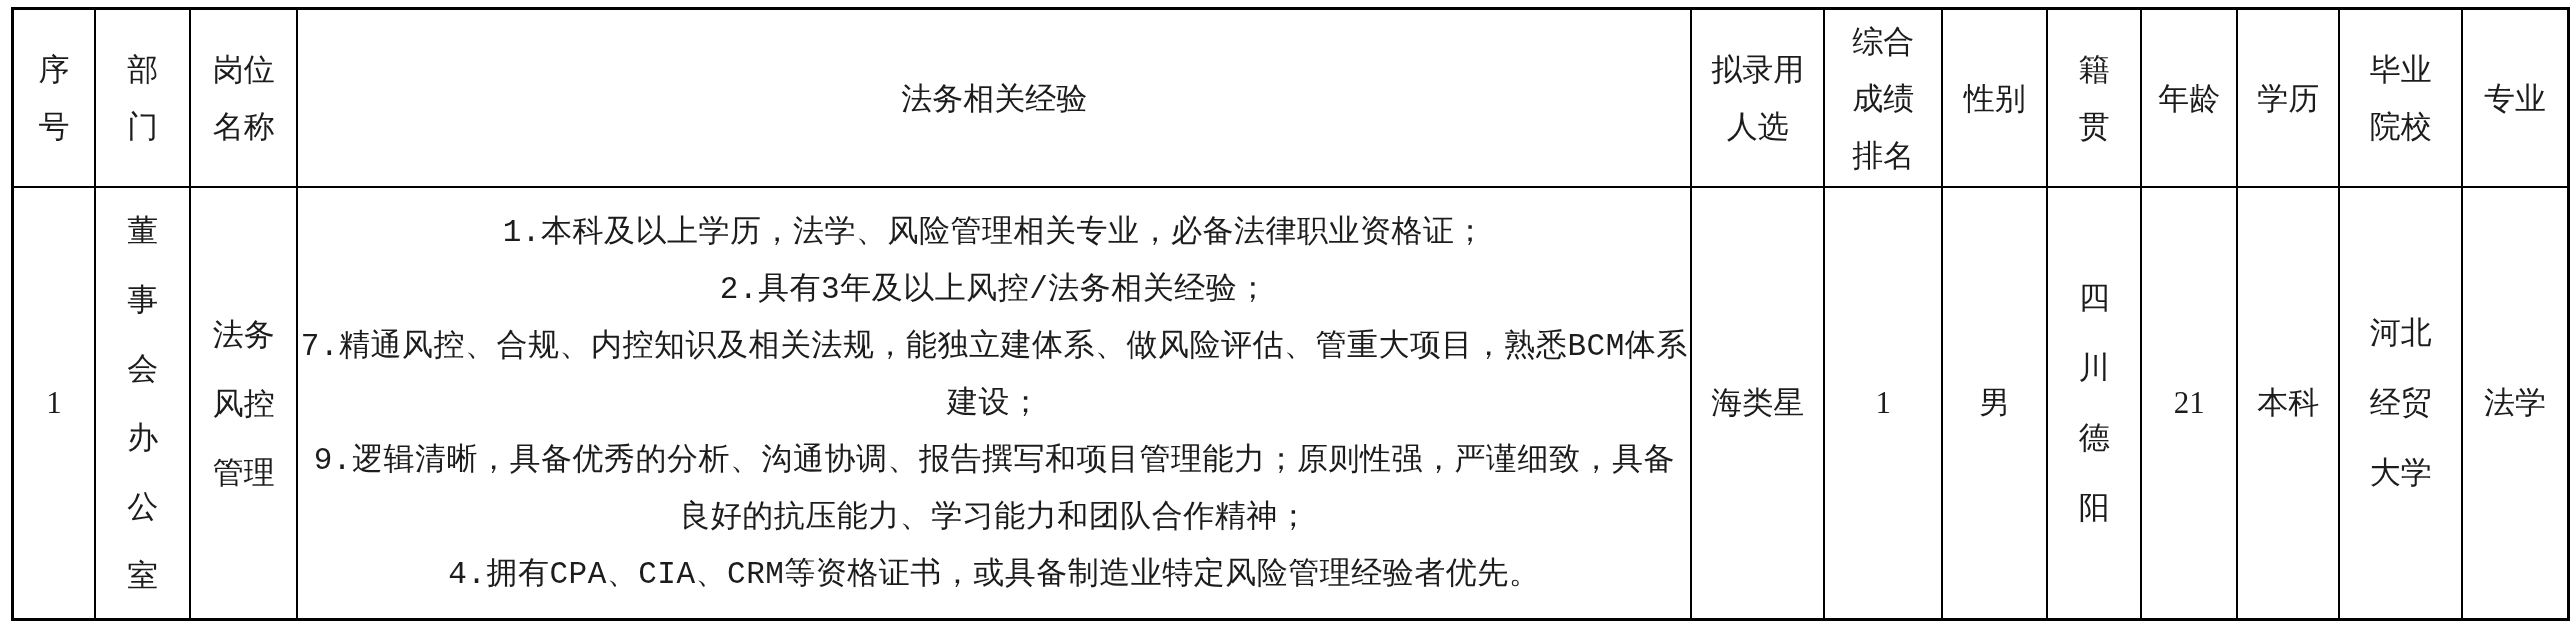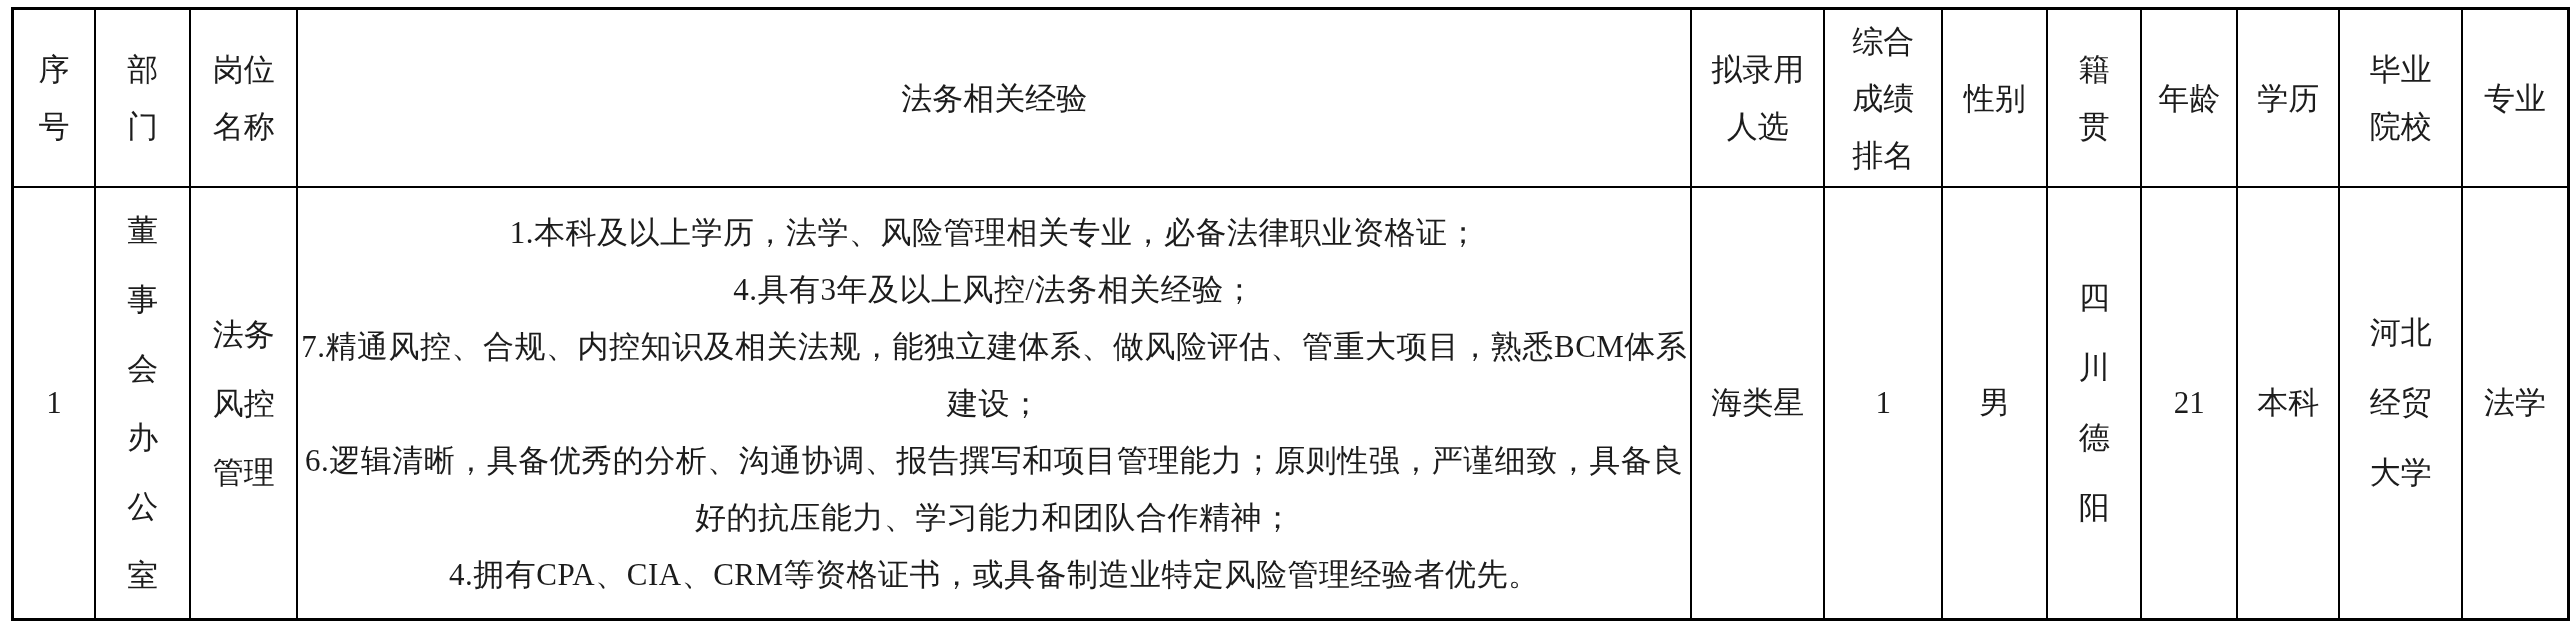--- a/index.html
+++ b/index.html
@@ -36,20 +36,21 @@
   }
   tr.header-row { height: 179px; }
   tr.body-row   { height: 427px; }
   .hl { line-height: 57px; }          
   .vl70 { line-height: 69px; }        
   .vl72 { line-height: 70px; }
   td.req-cell {
     text-align: left;
     padding: 5.9px 5.9px 5.9px 16.6px;
     font-size: 30px;
+    font-family: Liberation Mono, monospace;
   }
   .req-line {
     line-height: 57px;
     letter-spacing: 0.5px;
   }
 </style>
 </head>
 <body>
 
 <table class="rec">
@@ -130,23 +131,23 @@
         <div class="vl70">公</div>
         <div class="vl70">室</div>
       </td>
       <td>
         <div class="vl70">法务</div>
         <div class="vl70">风控</div>
         <div class="vl70">管理</div>
       </td>
       <td class="req-cell">
         <div class="req-line">1.本科及以上学历，法学、风险管理相关专业，必备法律职业资格证；</div>
-        <div class="req-line">4.具有3年及以上风控/法务相关经验；</div>
+        <div class="req-line">2.具有3年及以上风控/法务相关经验；</div>
         <div class="req-line">7.精通风控、合规、内控知识及相关法规，能独立建体系、做风险评估、管重大项目，熟悉BCM体系建设；</div>
-        <div class="req-line">6.逻辑清晰，具备优秀的分析、沟通协调、报告撰写和项目管理能力；原则性强，严谨细致，具备良好的抗压能力、学习能力和团队合作精神；</div>
+        <div class="req-line">9.逻辑清晰，具备优秀的分析、沟通协调、报告撰写和项目管理能力；原则性强，严谨细致，具备良好的抗压能力、学习能力和团队合作精神；</div>
         <div class="req-line">4.拥有CPA、CIA、CRM等资格证书，或具备制造业特定风险管理经验者优先。</div>
       </td>
       <td>
         <div>海类星</div>
       </td>
       <td>
         <div>1</div>
       </td>
       <td>
         <div>男</div>

